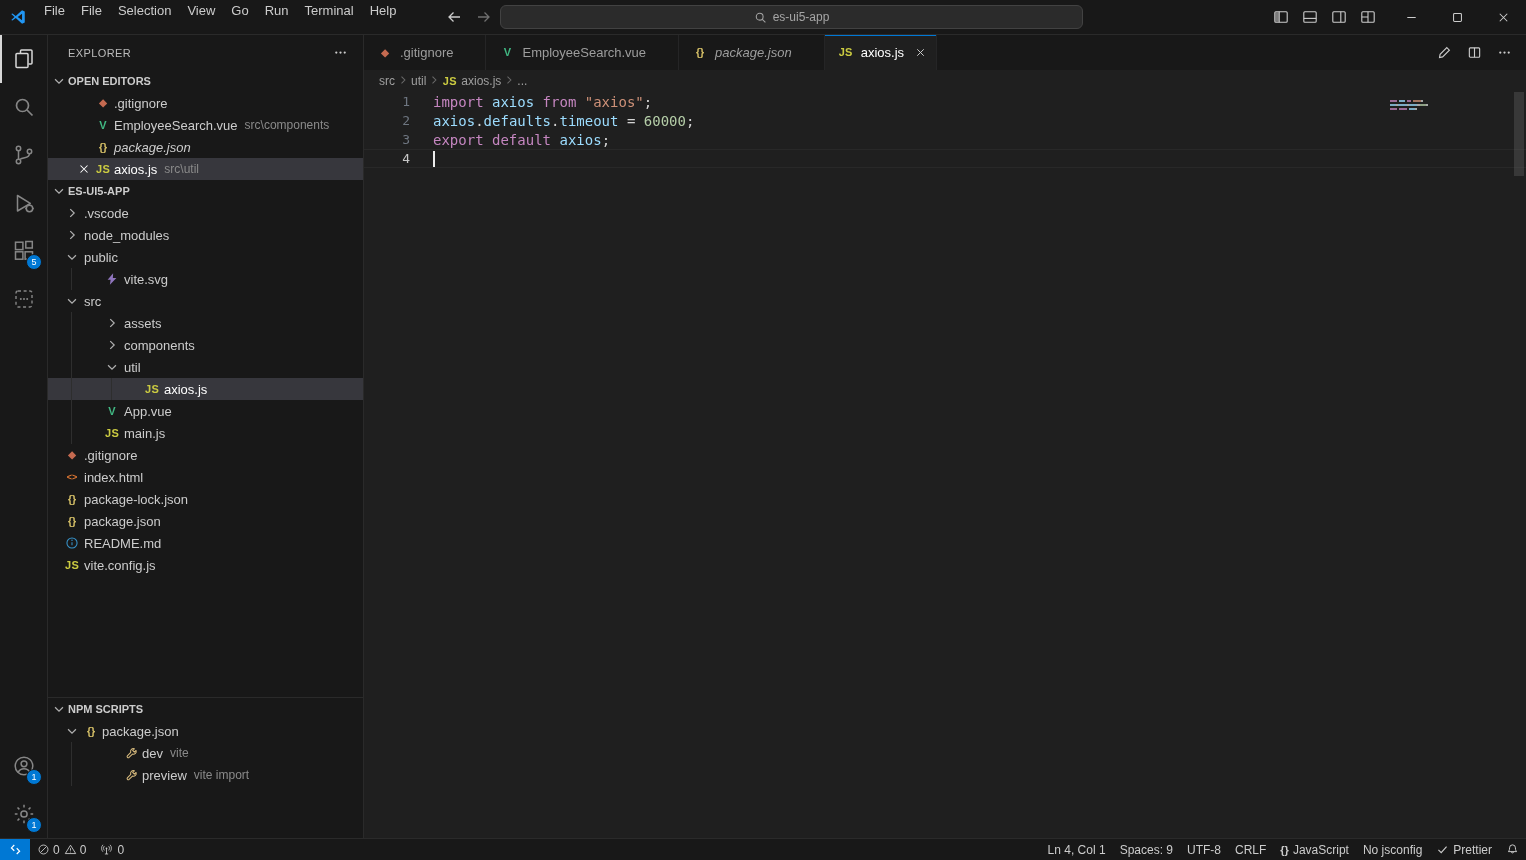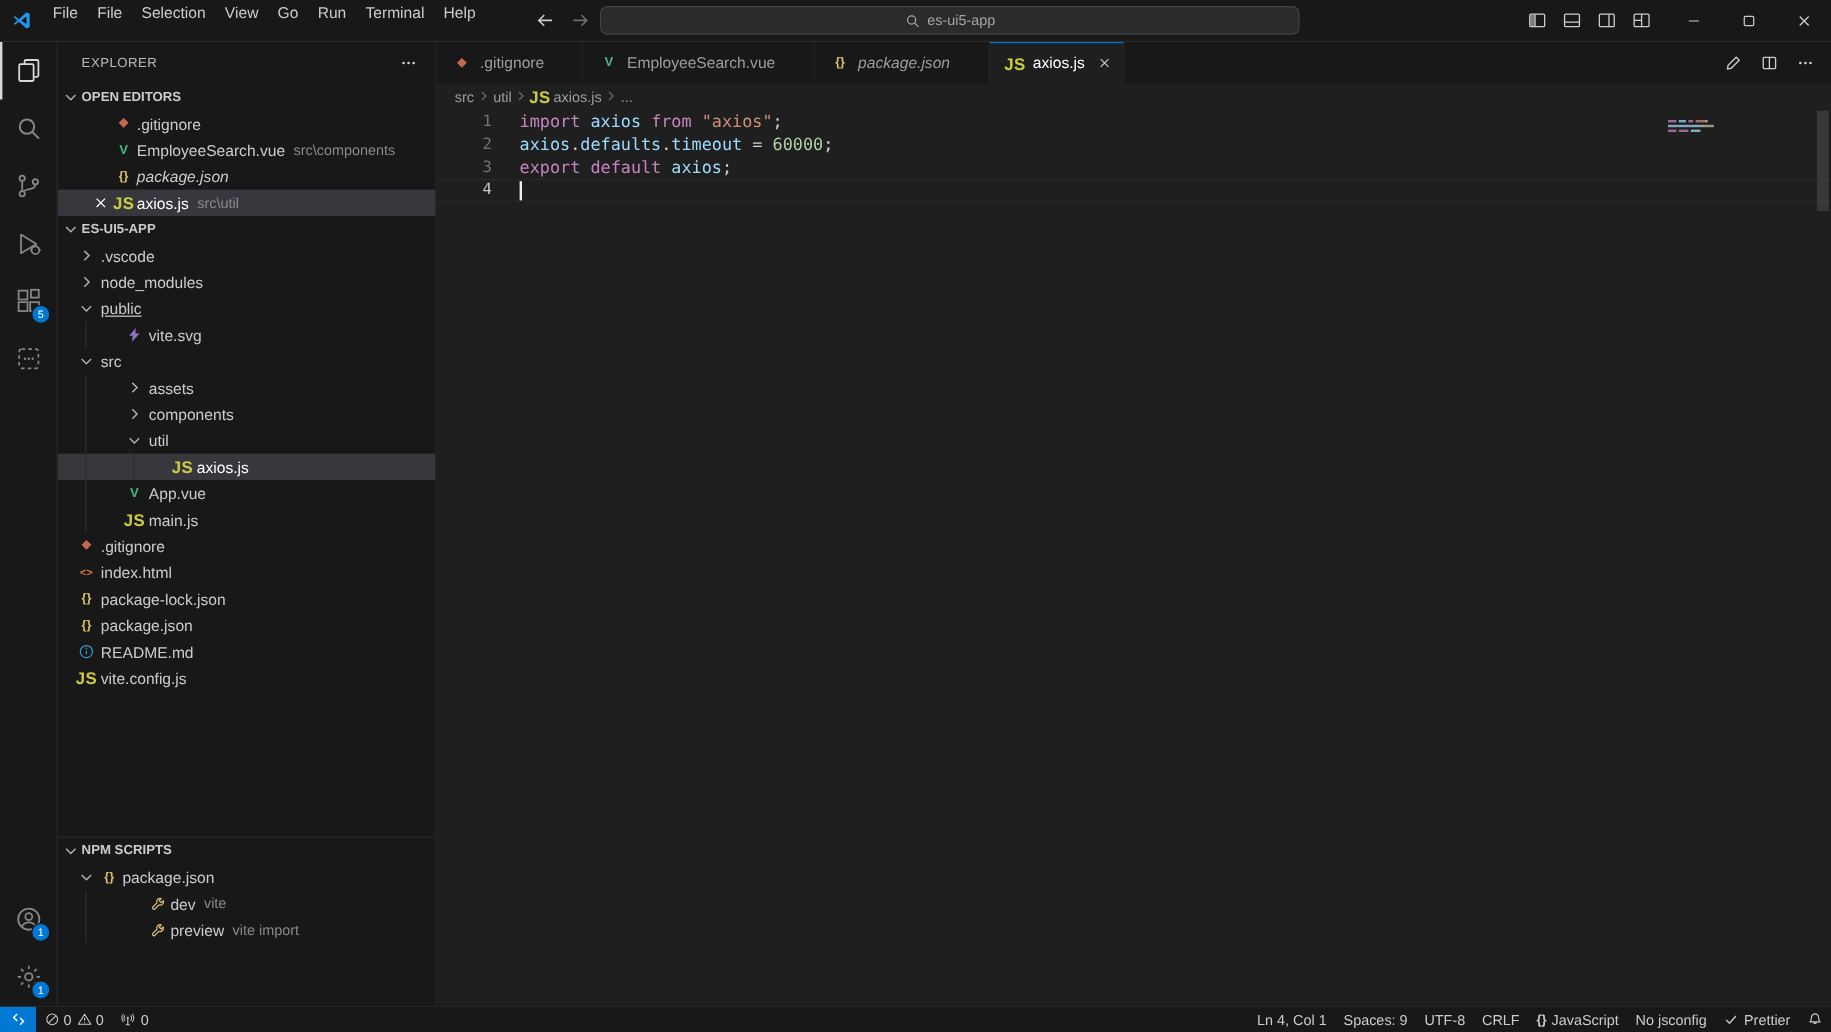--- a/index.html
+++ b/index.html
@@ -51,21 +51,21 @@
   .fislot{width:18px;height:22px;display:flex;align-items:center;justify-content:center;flex:none}
   .fislot svg{width:13px;height:13px}
   .label{margin-left:2px}
   .desc{color:#8a8a8a;font-size:12px;margin-left:7px}
   .italic{font-style:italic}
   .chev-color{color:#b0b0b0}
   .g1::before{content:"";position:absolute;left:23px;top:0;bottom:0;width:1px;background:#2e2e2e}
   .g2::after{content:"";position:absolute;left:63px;top:0;bottom:0;width:1px;background:#2e2e2e}
 
   .fi{font-style:normal;font-weight:700;line-height:1;font-family:"Liberation Sans",sans-serif}
-  .fi-js{color:#cbcb41;font-size:14px;letter-spacing:.3px}
+  .fi-js{color:#cbcb41;font-size:11px;letter-spacing:.3px}
   .fi-braces{color:#d8c268;font-size:10.5px;font-weight:600}
   .fi-vue{color:#41b883;font-size:11px}
   .fi-git{color:#c56a50;font-size:10px}
   .fi-html{color:#e37933;font-size:9px}
 
   
   .editor{flex:1;display:flex;flex-direction:column;background:#1f1f1f;min-width:0}
   .tabbar{height:35px;flex:none;background:#181818;display:flex;align-items:stretch}
   .tabs{display:flex}
   .tab{display:flex;align-items:center;padding:0 6px 0 12px;background:#181818;color:#9d9d9d;border-right:1px solid #252526;font-size:13px;gap:6px;cursor:pointer;position:relative}
@@ -351,21 +351,21 @@
             <span class="label">.vscode</span>
           </div>
           <div class="row" style="padding-left: 14px;">
             <span class="slot chev-color">
               <svg viewBox="0 0 16 16" fill="none" stroke="currentColor" stroke-width="1.4">
                 <path d="M6 3.5L10.5 8 6 12.5"></path>
               </svg>
             </span>
             <span class="label">node_modules</span>
           </div>
-          <div class="row" style="padding-left: 14px; text-decoration: underline;">
+          <div class="row" style="padding-left: 14px;">
             <span class="slot chev-color">
               <svg viewBox="0 0 16 16" fill="none" stroke="currentColor" stroke-width="1.4">
                 <path d="M3.5 6L8 10.5 12.5 6"></path>
               </svg>
             </span>
             <span class="label">public</span>
           </div>
           <div class="row g1" style="padding-left: 54px; text-align: right;">
             <span class="slot">
               <svg viewBox="0 0 16 16">

